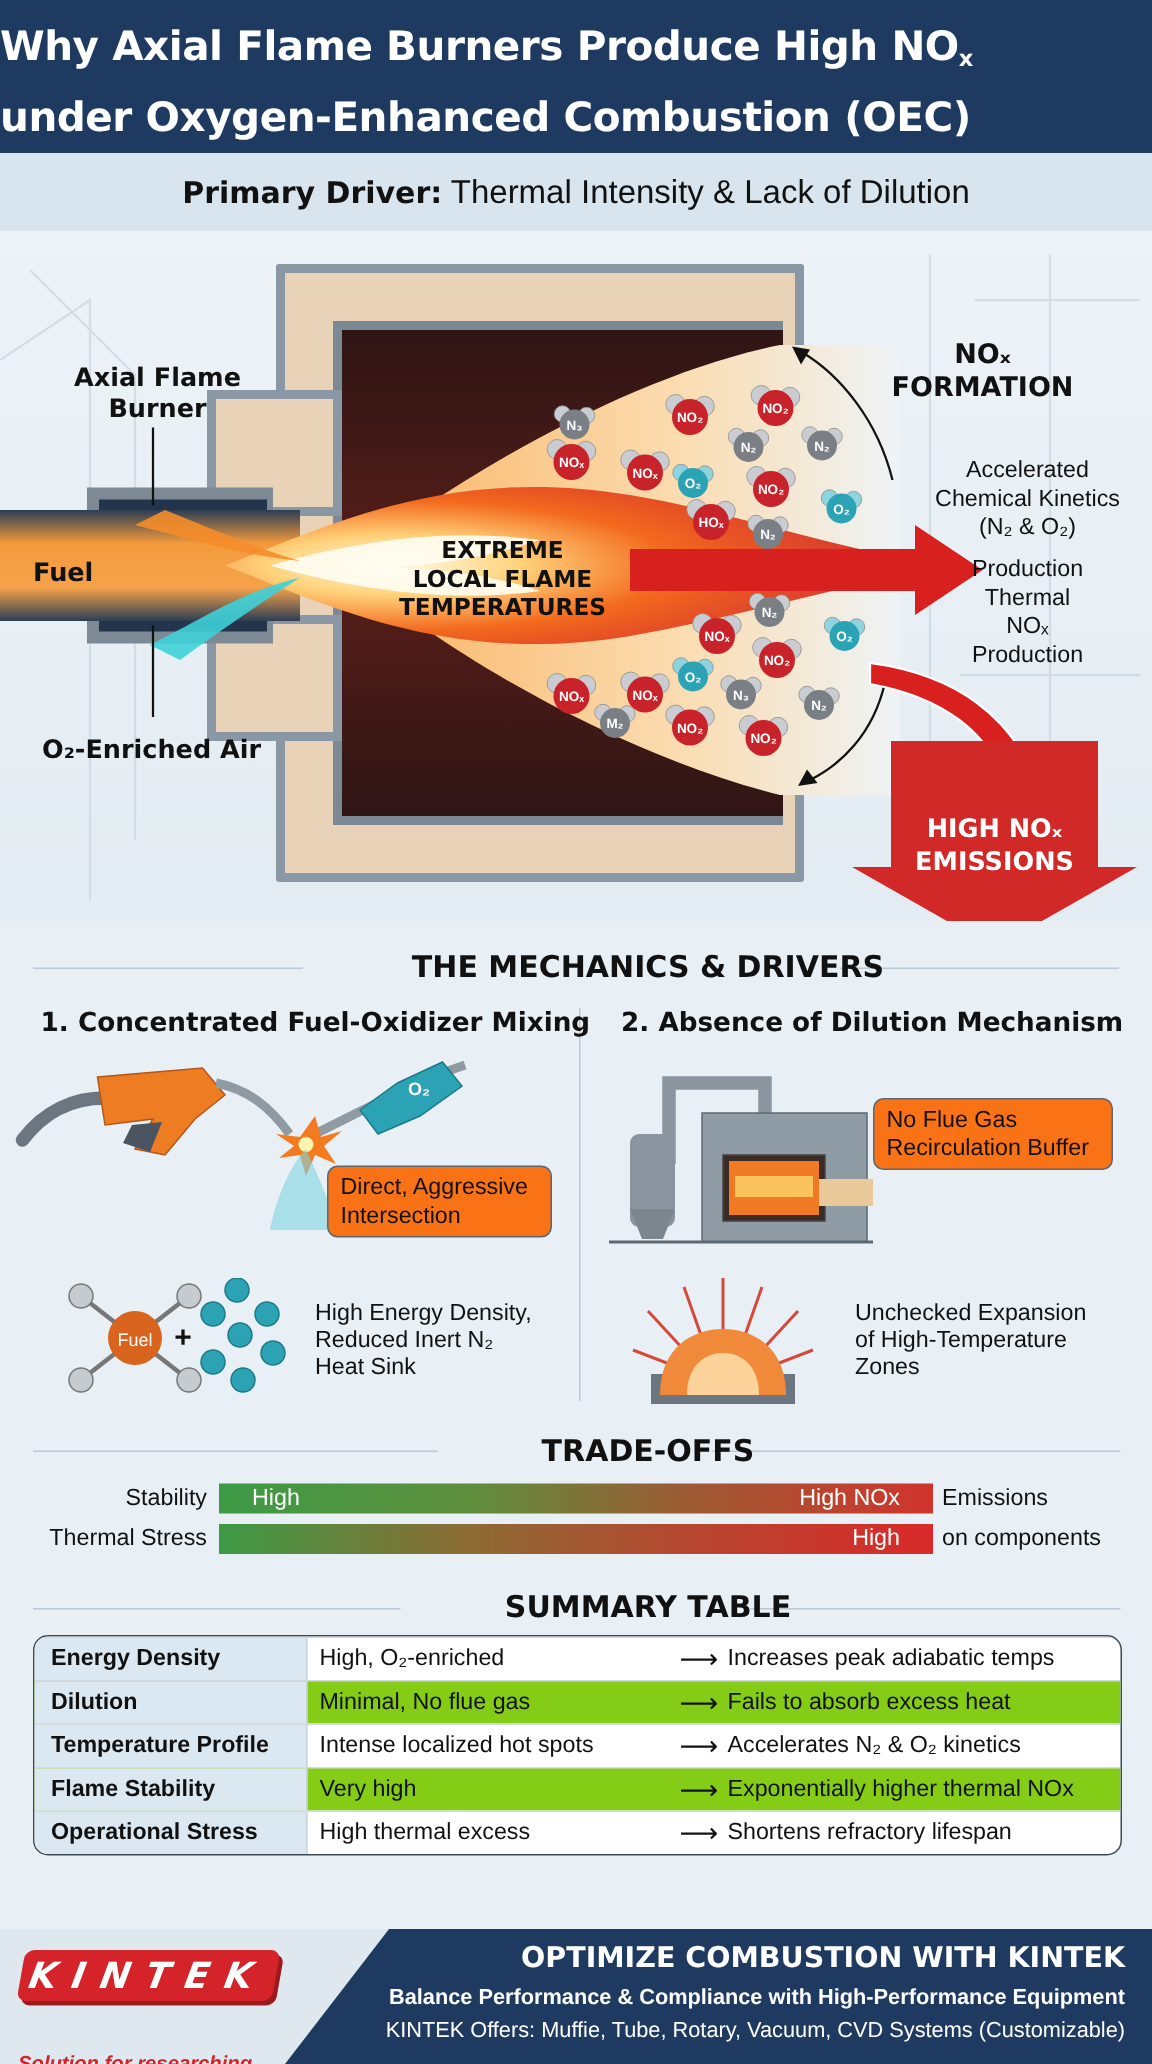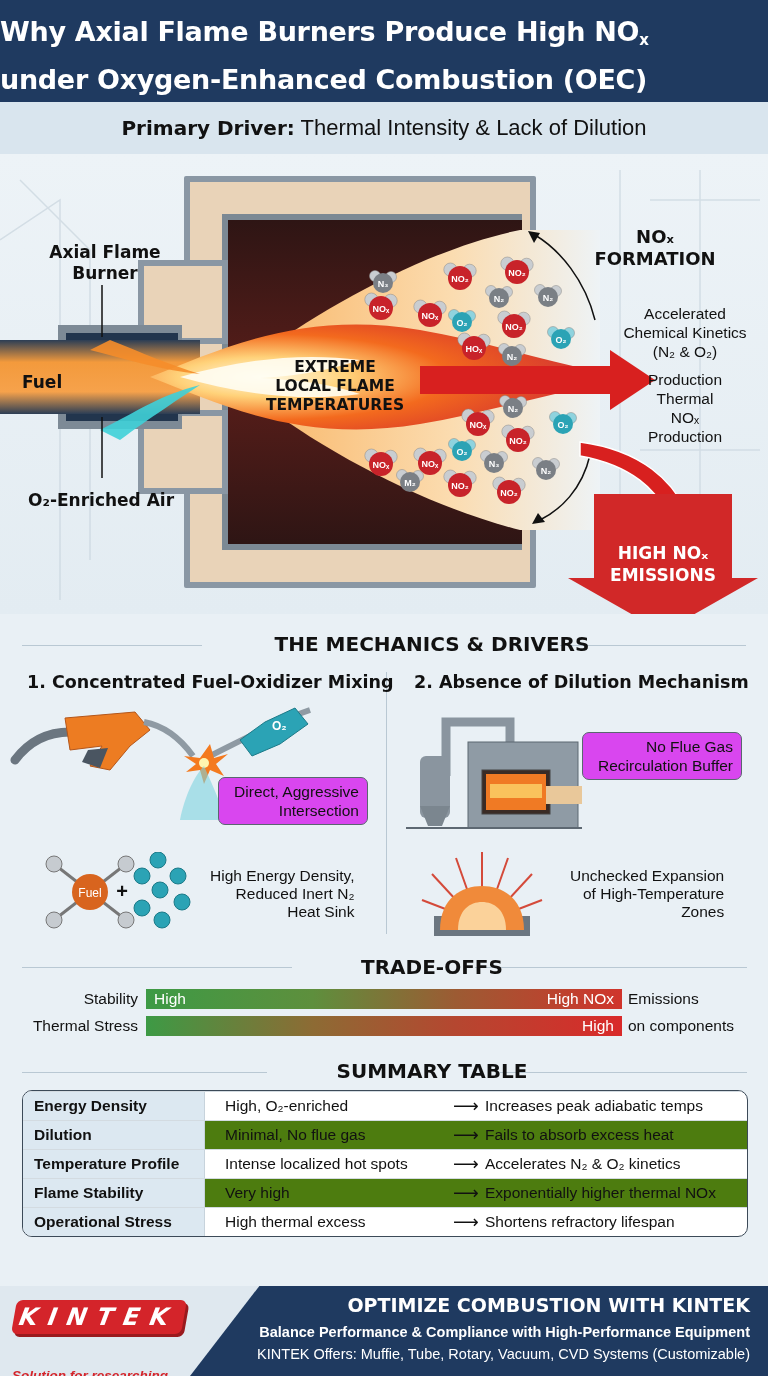--- a/index.html
+++ b/index.html
@@ -16,36 +16,36 @@
   
   .hero { position: absolute; left: 0; top: 154px; width: 768px; height: 460px; background: linear-gradient(180deg,#edf3f7,#e3ecf2); overflow: hidden; }
   .hero svg { position: absolute; left: 0; top: 0; }
   .lbl { position: absolute; font-family: "DejaVu Sans", sans-serif; font-weight: bold; color: #111; text-align: center; }
   .txt { position: absolute; color: #111; text-align: center; font-size: 15.5px; line-height: 19px; }
 
   
   .sec-title { position: absolute; left: 0; width: 768px; text-align: center; font-family: "DejaVu Sans", sans-serif; font-weight: bold; font-size: 20px; margin-left: 48px; }
   .rule { position: absolute; height: 1px; background: #b9c8d3; }
   .col-title { position: absolute; font-family: "DejaVu Sans", sans-serif; font-weight: bold; font-size: 17.5px; }
-  .bubble { position: absolute; background: #d946ef; border: 1.5px solid #5a6670; border-radius: 7px; text-align: right; font-size: 15.5px; line-height: 19px; padding: 4px 8px; color: #111; }
-  .desc { position: absolute; font-size: 15.5px; line-height: 18px; color: #111; text-align: right; }
+  .bubble { position: absolute; background: #f97316; border: 1.5px solid #5a6670; border-radius: 7px; text-align: left; font-size: 15.5px; line-height: 19px; padding: 4px 8px; color: #111; }
+  .desc { position: absolute; font-size: 15.5px; line-height: 18px; color: #111; }
 
   
   .to-label { position: absolute; font-size: 15.5px; color: #111; }
-  .to-bar { position: absolute; height: 20px; display: flex; justify-content: space-between; align-items: center; padding: 0 8px; color: #fff; font-size: 15.5px; }
+  .to-bar { position: absolute; height: 20px; display: flex; justify-content: space-between; align-items: center; padding: 0 22px; color: #fff; font-size: 15.5px; }
   .bar1 { background: linear-gradient(90deg,#3d9a45 0%,#5e8f3d 35%,#9c5b33 65%,#d0342c 100%); }
   .bar2 { background: linear-gradient(90deg,#3d9a45 0%,#8d6b34 35%,#b54730 65%,#d92a2a 100%); }
 
   
   .table { position: absolute; left: 22px; top: 1090px; width: 726px; border-radius: 10px; overflow: hidden; border: 1.5px solid #3c4a58; background: #fff; }
   .trow { display: flex; height: 29px; align-items: center; border-top: 1px solid #d3dbe1; font-size: 15.5px; }
   .trow.head { background: #1f3a60; color: #fff; border-top: none; height: 29px; font-weight: bold; }
-  .trow.alt { background: #4d7c0f; }
+  .trow.alt { background: #84cc16; }
   .c1 { width: 182px; padding-left: 11px; height: 100%; display: flex; align-items: center; font-weight: bold; background: #dce8f1; border-right: 1px solid #c7d3dc; }
-  .c2 { width: 248px; padding-left: 20px; height: 100%; display: flex; align-items: center; }
+  .c2 { width: 248px; padding-left: 8px; height: 100%; display: flex; align-items: center; }
   .c2b { width: 30px; height: 100%; display: flex; align-items: center; font-size: 18px; }
   .c3 { flex: 1; padding-left: 2px; height: 100%; display: flex; align-items: center; }
   .trow.head .c1 { background: transparent; justify-content: center; padding-left: 0; border-right: 1px solid #5a7090; }
   .trow.head .c2 { justify-content: center; padding-left: 0; width: 248px; border-right: 1px solid #5a7090; }
   .trow.head .c3 { justify-content: center; }
 
   
   .footer { position: absolute; left: 0; top: 1286px; width: 768px; height: 90px; background: #dfe8ef; }
   .footer-dark { position: absolute; left: 190px; top: 0; width: 578px; height: 90px; background: #1f3a60; clip-path: polygon(12% 0, 100% 0, 100% 100%, 0 100%); }
   .f-title { position: absolute; right: 18px; top: 8px; color: #fff; font-family: "DejaVu Sans", sans-serif; font-weight: bold; font-size: 19px; }

